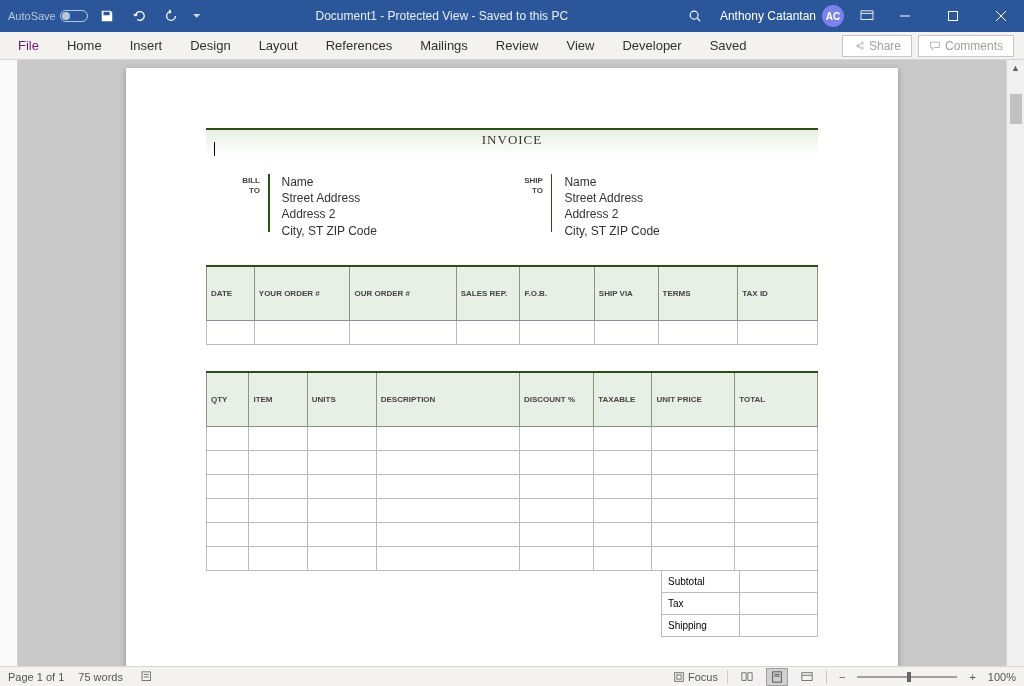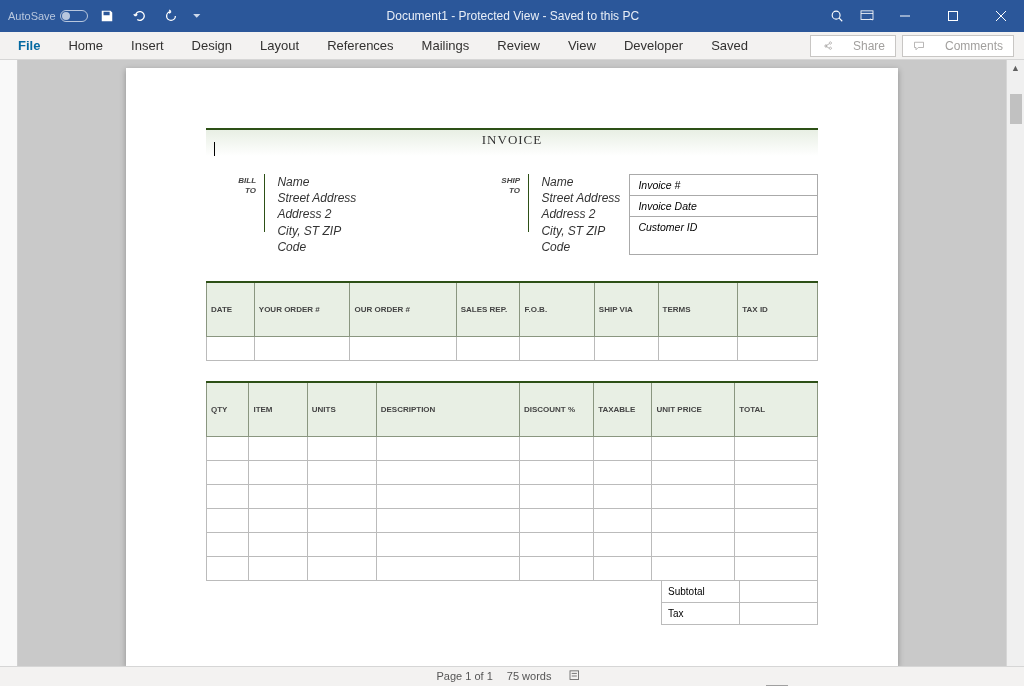--- a/index.html
+++ b/index.html
@@ -13,63 +13,63 @@
 .tb-btn { width: 26px; height: 26px; display: flex; align-items: center; justify-content: center; cursor: pointer; }
 .titlebar-center { flex: 1; text-align: center; color: #e8eef7; }
 .titlebar-right { display: flex; align-items: center; gap: 2px; padding-right: 0; }
 .tb-search { width: 30px; height: 26px; display: flex; align-items: center; justify-content: center; }
 .user { display: flex; align-items: center; gap: 6px; padding: 0 8px; }
 .user-badge { width: 22px; height: 22px; background: #7b83eb; border-radius: 50%; display: flex; align-items: center; justify-content: center; font-size: 10px; font-weight: 600; }
 .winbtn { width: 46px; height: 32px; display: flex; align-items: center; justify-content: center; }
 
 .ribbon-tabs { background: #f3f2f1; border-bottom: 1px solid #d6d6d6; height: 28px; display: flex; align-items: stretch; padding: 0 4px; }
 .rtab { padding: 6px 14px; cursor: pointer; color: #323130; font-size: 13px; }
-.rtab.file { color: #0369a1; font-weight: 700; }
+.rtab.file { color: #701a75; font-weight: 400; }
 .ribbon-right { margin-left: auto; display: flex; gap: 6px; align-items: center; padding-right: 6px; }
-.rbtn { border: 1px solid #c8c6c4; padding: 3px 10px; font-size: 12px; color: #a19f9d; background: #fff; display: flex; align-items: center; gap: 20px; }
+.rbtn { border: 1px solid #c8c6c4; padding: 3px 10px; font-size: 12px; color: #a19f9d; background: #fff; display: flex; align-items: center; gap: 4px; }
 
 .doc-area { position: relative; background: #c9c9c9; height: 606px; overflow: hidden; }
 .ruler-left { width: 18px; height: 100%; background: #f9f9f9; border-right: 1px solid #d0d0d0; position: absolute; left: 0; top: 0; }
 .scrollbar-v { width: 18px; background: #f0f0f0; position: absolute; right: 0; top: 0; bottom: 0; border-left: 1px solid #d6d6d6; }
 .scrollbar-v .thumb { width: 12px; height: 30px; background: #c1c1c1; margin: 18px auto 0; border-radius: 0; }
 .scrollbar-v .arrow-up { height: 16px; display: flex; align-items: center; justify-content: center; font-size: 9px; color: #606060; }
 
 .page-wrap { position: absolute; left: 18px; right: 18px; top: 0; bottom: 0; overflow: hidden; display: flex; justify-content: center; }
 .page { width: 772px; background: #fff; box-shadow: 0 2px 6px rgba(0,0,0,0.3); margin-top: 8px; padding: 60px 80px 0 80px; position: relative; }
 
 .inv-header { border-top: 2px solid #2d5016; background: linear-gradient(#e8efe4, #ffffff); padding: 0 0 8px 0; text-align: center; position: relative; }
 .cursor-mark { position: absolute; left: 8px; top: 12px; height: 14px; width: 1px; border-left: 1px solid #000; }
 .company { font-size: 30px; font-weight: 700; color: #333; padding-top: 48px; letter-spacing: 0.5px; }
 .inv-subtitle { font-family: Georgia, serif; font-size: 13px; color: #333; margin-top: 2px; letter-spacing: 1px; }
 
-.addr-row { display: flex; margin-top: 18px; gap: 0; font-style: italic; }
+.addr-row { display: flex; margin-top: 18px; gap: 0; }
 .addr-block { display: flex; gap: 8px; }
 .addr-label { font-size: 8px; font-weight: 700; color: #444; text-align: right; line-height: 1.3; padding-top: 2px; width: 36px; }
 .addr-divider { width: 1.5px; background: #2d5016; height: 58px; }
 .addr-lines { font-size: 12px; color: #333; line-height: 1.35; padding-left: 4px; }
 .addr-spacer1 { width: 130px; }
 .addr-spacer2 { flex: 1; }
 .meta-box { border: 1px solid #aaa; width: 202px; }
 .meta-row { padding: 4px 8px; font-size: 10.5px; border-bottom: 1px solid #aaa; display: flex; }
 .meta-row:last-child { border-bottom: none; }
 
 table.grid { border-collapse: collapse; width: 100%; margin-top: 26px; }
-table.grid.items { margin-top: 20px; border-radius: 25px; }
+table.grid.items { margin-top: 26px; border-radius: 25px; }
 table.grid th { background: #e8efe4; border: 1px solid #8a9680; font-size: 8px; font-weight: 700; color: #444; padding: 22px 4px; text-align: left; }
 table.grid td { border: 1px solid #bbb; height: 24px; font-size: 10px; padding: 2px 4px; }
 table.grid thead tr { border-top: 2px solid #2d5016; }
 
 .totals { width: 100%; border-collapse: collapse; }
 .totals td { border: 1px solid #bbb; height: 22px; font-size: 10px; padding: 3px 6px; }
 .totals .tlabel { width: 78px; }
 .totals .tval { width: 78px; }
 .totals-wrap { display: flex; justify-content: flex-end; margin-top: -1px; }
 .totals-wrap table { width: 157px; }
 
-.statusbar { position: absolute; bottom: 0; left: 0; right: 0; height: 20px; background: #f3f2f1; border-top: 1px solid #d6d6d6; display: flex; align-items: center; font-size: 11px; color: #555; padding: 0 8px; flex-direction: column; }
+.statusbar { position: absolute; bottom: 0; left: 0; right: 0; height: 20px; background: #f3f2f1; border-top: 1px solid #d6d6d6; display: flex; align-items: center; font-size: 11px; color: #555; padding: 0 8px; }
 .sb-left { display: flex; gap: 14px; align-items: center; }
 .sb-right { margin-left: auto; display: flex; align-items: center; gap: 8px; }
 .sb-btn { width: 22px; height: 18px; display: flex; align-items: center; justify-content: center; border: 1px solid transparent; }
 .sb-btn.active { background: #d0d0d0; border-color: #a0a0a0; }
 .zoom-slider { width: 100px; height: 2px; background: #a0a0a0; position: relative; }
 .zoom-slider::before { content: ""; position: absolute; left: 50%; top: -4px; width: 4px; height: 10px; background: #666; }
 .sb-sep { width: 1px; height: 14px; background: #ccc; }
 </style>
 </head>
 <body>
@@ -97,20 +97,24 @@
     </div>
     <div class="tb-btn" style="width:14px;color:#cdd9eb;font-size:10px;">⏷</div>
   </div>
   <div class="titlebar-center">Document1  -  Protected View  -  Saved to this PC</div>
   <div class="titlebar-right">
     <div class="tb-search">
       <svg width="14" height="14" viewBox="0 0 16 16">
           <circle cx="7" cy="7" r="4.5" fill="none" stroke="#fff" stroke-width="1.3"></circle>
           <line x1="10.5" y1="10.5" x2="14" y2="14" stroke="#fff" stroke-width="1.3"></line>
         </svg>
+    </div>
+    <div class="user">
+      <span>Anthony Catantan</span>
+      <span class="user-badge">AC</span>
     </div>
     <div class="tb-btn">
       <svg width="14" height="12" viewBox="0 0 16 14">
           <rect x="1" y="1" width="14" height="10" fill="none" stroke="#fff"></rect>
           <line x1="1" y1="4" x2="15" y2="4" stroke="#fff"></line>
           <path d="M12 10l2 2" stroke="#fff"></path>
         </svg>
     </div>
     <div class="winbtn">
       <svg width="10" height="10">
@@ -193,31 +197,20 @@
           </div>
           <div class="addr-divider"></div>
           <div class="addr-lines">
             <div>Name</div>
             <div>Street Address</div>
             <div>Address 2</div>
             <div>City, ST  ZIP Code</div>
           </div>
         </div>
         <div class="addr-spacer2"></div>
-        <div class="meta-box">
-          <div class="meta-row">
-              <span>Invoice #</span>
-            </div>
-          <div class="meta-row">
-              <span>Invoice Date</span>
-            </div>
-          <div class="meta-row">
-              <span>Customer ID</span>
-            </div>
-        </div>
       </div>
 
       <table class="grid">
         <colgroup>
             <col style="width:45px">
             <col style="width:90px">
             <col style="width:100px">
             <col style="width:60px">
             <col style="width:70px">
             <col style="width:60px">
@@ -341,20 +334,24 @@
         <table class="totals">
           <tbody>
               <tr>
                 <td class="tlabel">Subtotal</td>
                 <td class="tval"></td>
               </tr>
           <tr>
                 <td class="tlabel">Tax</td>
                 <td class="tval"></td>
               </tr>
+          <tr>
+                <td class="tlabel">Shipping</td>
+                <td class="tval"></td>
+              </tr>
         </tbody>
           </table>
       </div>
 
     </div>
   </div>
 </div>
 
 <div class="statusbar">
   <div class="sb-left">

